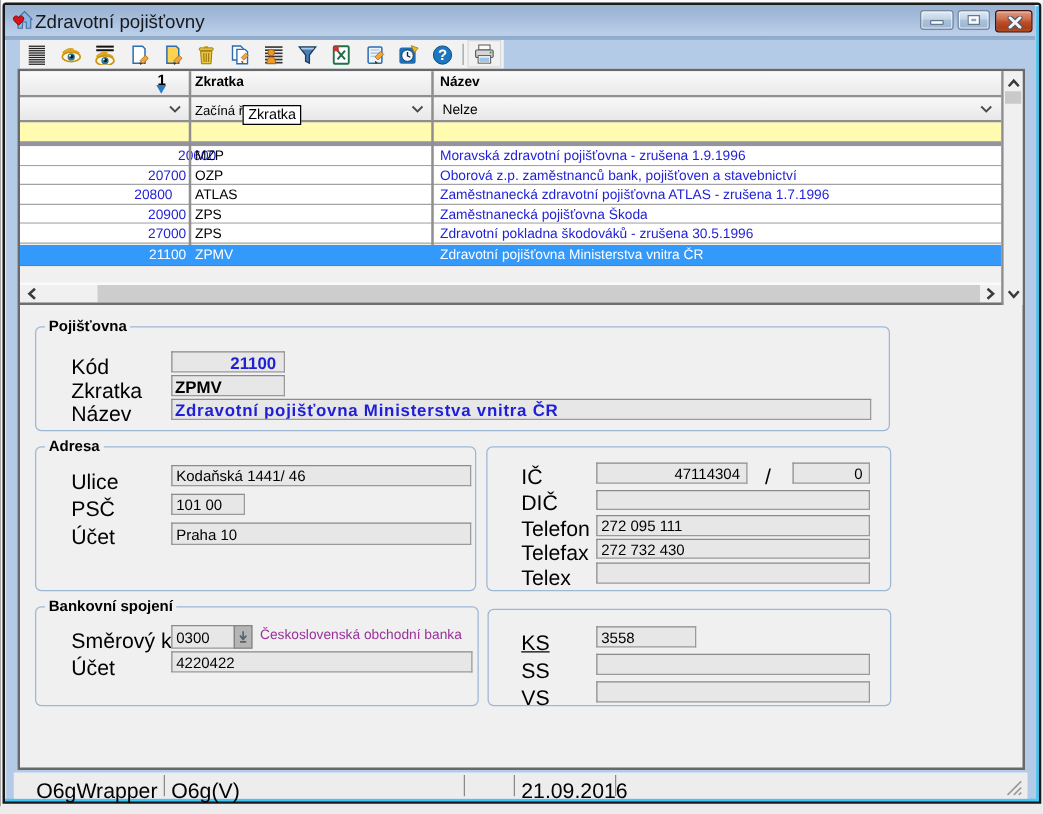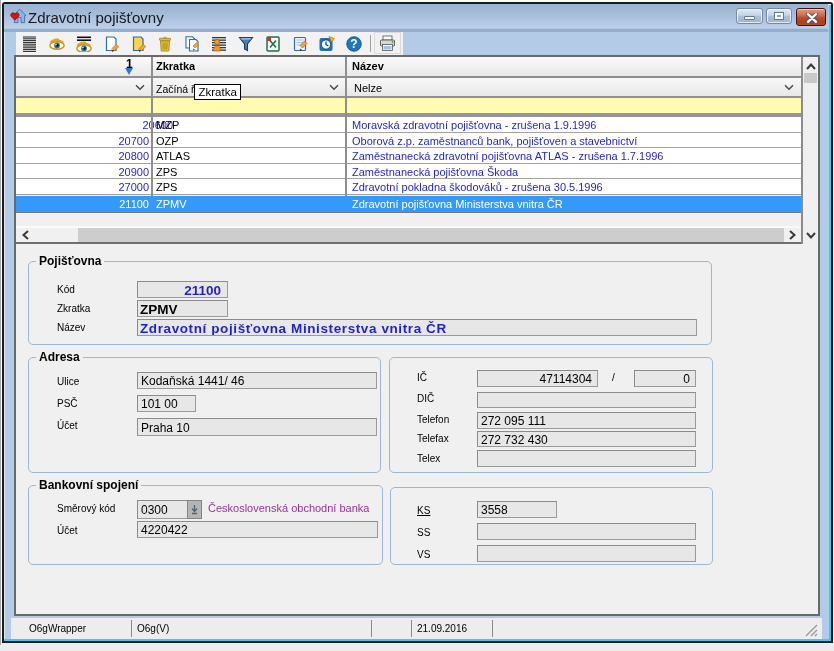--- a/index.html
+++ b/index.html
@@ -1,18 +1,18 @@
 <!DOCTYPE html>
 <html><head><meta charset="utf-8">
 <style>
 *{margin:0;padding:0;box-sizing:border-box;}
 html,body{width:834px;height:651px;overflow:hidden;}
 body{background:#ececec;font-family:"Liberation Sans",sans-serif;position:relative;}
 .abs{position:absolute;}
-.lbl{position:absolute;font-size:10px;color:#000;white-space:nowrap;}
+.lbl{position:absolute;font-size:17px;color:#000;white-space:nowrap;}
 .fld{position:absolute;background:#e7e7e7;border:1px solid #9a9a9a;border-top-color:#8b8b8b;border-left-color:#8b8b8b;font-size:12px;color:#000;white-space:nowrap;overflow:hidden;}
 .gb{position:absolute;border:1px solid #9cb7d6;border-radius:5px;}
 .gbt{position:absolute;font-size:12px;font-weight:bold;color:#000;background:#f0f0f0;padding:0 3px;white-space:nowrap;}
 .sep{position:absolute;width:1px;background:#8a8a8a;}
 .cell{position:absolute;font-size:11px;white-space:nowrap;overflow:hidden;}
 </style></head>
 <body>
 
 <div class="abs" style="left:0;top:0;width:834px;height:2px;background:#fbfbfb;"></div>
 <div class="abs" style="left:0px;top:0px;width:1px;height:645px;background:#a8a8a8;"></div>
@@ -175,21 +175,21 @@
 <div id="rows">
     <div class="abs" style="left:16px;top:117px;width:785px;height:15.5px;background:#fff;border-bottom:1px solid #a3a3a3;"></div>
     <div class="cell" style="left:16px;top:119px;width:157px;text-align:right;color:#1f1fd6;">20600</div>
     <div class="cell" style="left:156px;top:119px;color:#000;">MZP</div>
     <div class="cell" style="left:352px;top:119px;color:#1f1fd6;">Moravská zdravotní pojišťovna - zrušena 1.9.1996</div>
     <div class="abs" style="left:16px;top:132.5px;width:785px;height:15.5px;background:#fff;border-bottom:1px solid #a3a3a3;"></div>
     <div class="cell" style="left:16px;top:134.5px;width:133px;text-align:right;color:#1f1fd6;">20700</div>
     <div class="cell" style="left:156px;top:134.5px;color:#000;">OZP</div>
     <div class="cell" style="left:352px;top:134.5px;color:#1f1fd6;">Oborová z.p. zaměstnanců bank, pojišťoven a stavebnictví</div>
     <div class="abs" style="left:16px;top:148px;width:785px;height:15.5px;background:#fff;border-bottom:1px solid #a3a3a3;"></div>
-    <div class="cell" style="left:16px;top:150px;width:133px;text-align:right;color:#1f1fd6;">20800</div>
+    <div class="cell" style="left:16px;top:150px;width:122px;text-align:right;color:#1f1fd6;">20800</div>
     <div class="cell" style="left:156px;top:150px;color:#000;">ATLAS</div>
     <div class="cell" style="left:352px;top:150px;color:#1f1fd6;">Zaměstnanecká zdravotní pojišťovna ATLAS - zrušena 1.7.1996</div>
     <div class="abs" style="left:16px;top:163.5px;width:785px;height:15.5px;background:#fff;border-bottom:1px solid #a3a3a3;"></div>
     <div class="cell" style="left:16px;top:165.5px;width:133px;text-align:right;color:#1f1fd6;">20900</div>
     <div class="cell" style="left:156px;top:165.5px;color:#000;">ZPS</div>
     <div class="cell" style="left:352px;top:165.5px;color:#1f1fd6;">Zaměstnanecká pojišťovna Škoda</div>
     <div class="abs" style="left:16px;top:179px;width:785px;height:15.5px;background:#fff;border-bottom:1px solid #a3a3a3;"></div>
     <div class="cell" style="left:16px;top:181px;width:133px;text-align:right;color:#1f1fd6;">27000</div>
     <div class="cell" style="left:156px;top:181px;color:#000;">ZPS</div>
     <div class="cell" style="left:352px;top:181px;color:#1f1fd6;">Zdravotní pokladna škodováků - zrušena 30.5.1996</div>

